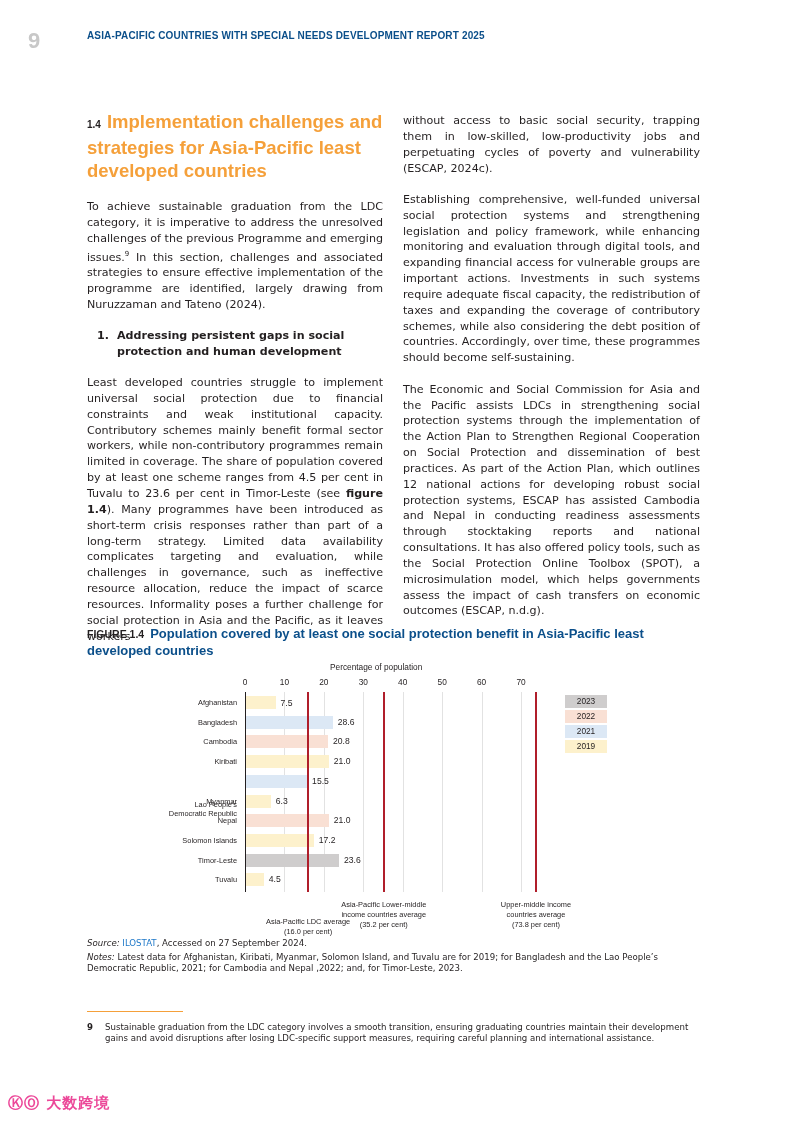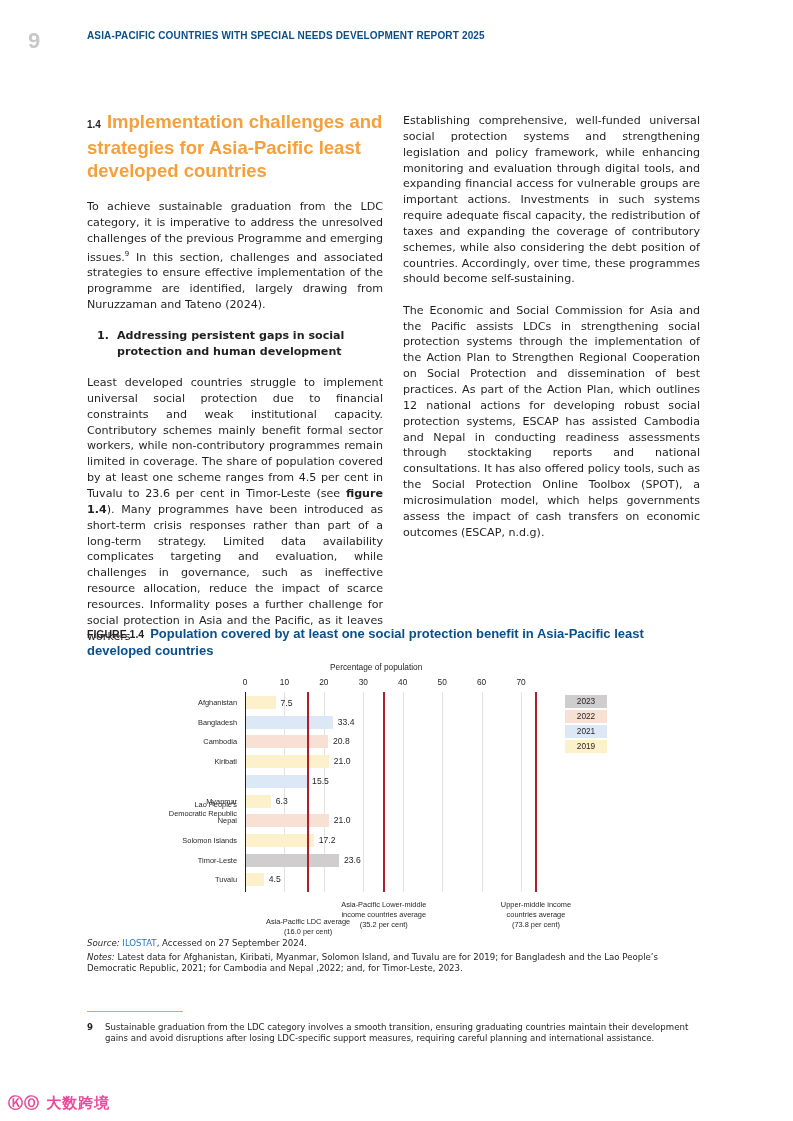--- a/index.html
+++ b/index.html
@@ -57,20 +57,21 @@
   </div>
   <p><span>To achieve sustainable graduation from the LDC category, it is imperative to address the unresolved challenges of the previous Programme and emerging issues.</span><sup style="font-size:7px">9</sup><span> In this section, challenges and associated strategies to ensure effective implementation of the programme are identified, largely drawing from Nuruzzaman and Tateno (2024).</span></p>
   <div class="sub-heading">
     <span class="num">1.</span>
     <span>Addressing persistent gaps in social protection and human development</span>
   </div>
   <p><span>Least developed countries struggle to implement universal social protection due to financial constraints and weak institutional capacity. Contributory schemes mainly benefit formal sector workers, while non-contributory programmes remain limited in coverage. The share of population covered by at least one scheme ranges from 4.5 per cent in Tuvalu to 23.6 per cent in Timor-Leste (see </span><b>figure 1.4</b><span>). Many programmes have been introduced as short-term crisis responses rather than part of a long-term strategy. Limited data availability complicates targeting and evaluation, while challenges in governance, such as ineffective resource allocation, reduce the impact of scarce resources. Informality poses a further challenge for social protection in Asia and the Pacific, as it leaves workers</span></p>
 </div>
 
 <div class="col col-right">
+  <p>without access to basic social security, trapping them in low-skilled, low-productivity jobs and perpetuating cycles of poverty and vulnerability (ESCAP, 2024c).</p>
   <p>Establishing comprehensive, well-funded universal social protection systems and strengthening legislation and policy framework, while enhancing monitoring and evaluation through digital tools, and expanding financial access for vulnerable groups are important actions. Investments in such systems require adequate fiscal capacity, the redistribution of taxes and expanding the coverage of contributory schemes, while also considering the debt position of countries. Accordingly, over time, these programmes should become self-sustaining.</p>
   <p>The Economic and Social Commission for Asia and the Pacific assists LDCs in strengthening social protection systems through the implementation of the Action Plan to Strengthen Regional Cooperation on Social Protection and dissemination of best practices. As part of the Action Plan, which outlines 12 national actions for developing robust social protection systems, ESCAP has assisted Cambodia and Nepal in conducting readiness assessments through stocktaking reports and national consultations. It has also offered policy tools, such as the Social Protection Online Toolbox (SPOT), a microsimulation model, which helps governments assess the impact of cash transfers on economic outcomes (ESCAP, n.d.g).</p>
 </div>
 
 <div class="fig-caption">
   <span class="fig-label">FIGURE 1.4</span><span>Population covered by at least one social protection benefit in Asia-Pacific least developed countries</span>
 </div>
 
 <div class="chart" id="chart">
   <div class="axis-title">Percentage of population</div>
@@ -93,21 +94,21 @@
       <div class="axis-line"></div>
       <div class="cat" style="top: 698px;">
         <div>Afghanistan</div>
       </div>
       <div class="bar" style="top: 696px; width: 29.5714px; background: rgb(253, 241, 204);"></div>
       <div class="val" style="top: 698px; left: 280.571px;">7.5</div>
       <div class="cat" style="top: 717.7px;">
         <div>Bangladesh</div>
       </div>
       <div class="bar" style="top: 715.7px; width: 86.7429px; background: rgb(220, 232, 245);"></div>
-      <div class="val" style="top: 716.7px; left: 337.743px;">33.4</div>
+      <div class="val" style="top: 716.7px; left: 337.743px;">28.6</div>
       <div class="cat" style="top: 737.4px;">
         <div>Cambodia</div>
       </div>
       <div class="bar" style="top: 735.4px; width: 82.0114px; background: rgb(249, 224, 212);"></div>
       <div class="val" style="top: 736.4px; left: 333.011px;">20.8</div>
       <div class="cat" style="top: 757.1px;">
         <div>Kiribati</div>
       </div>
       <div class="bar" style="top: 755.1px; width: 82.8px; background: rgb(253, 241, 204);"></div>
       <div class="val" style="top: 756.1px; left: 333.8px;">21.0</div>

